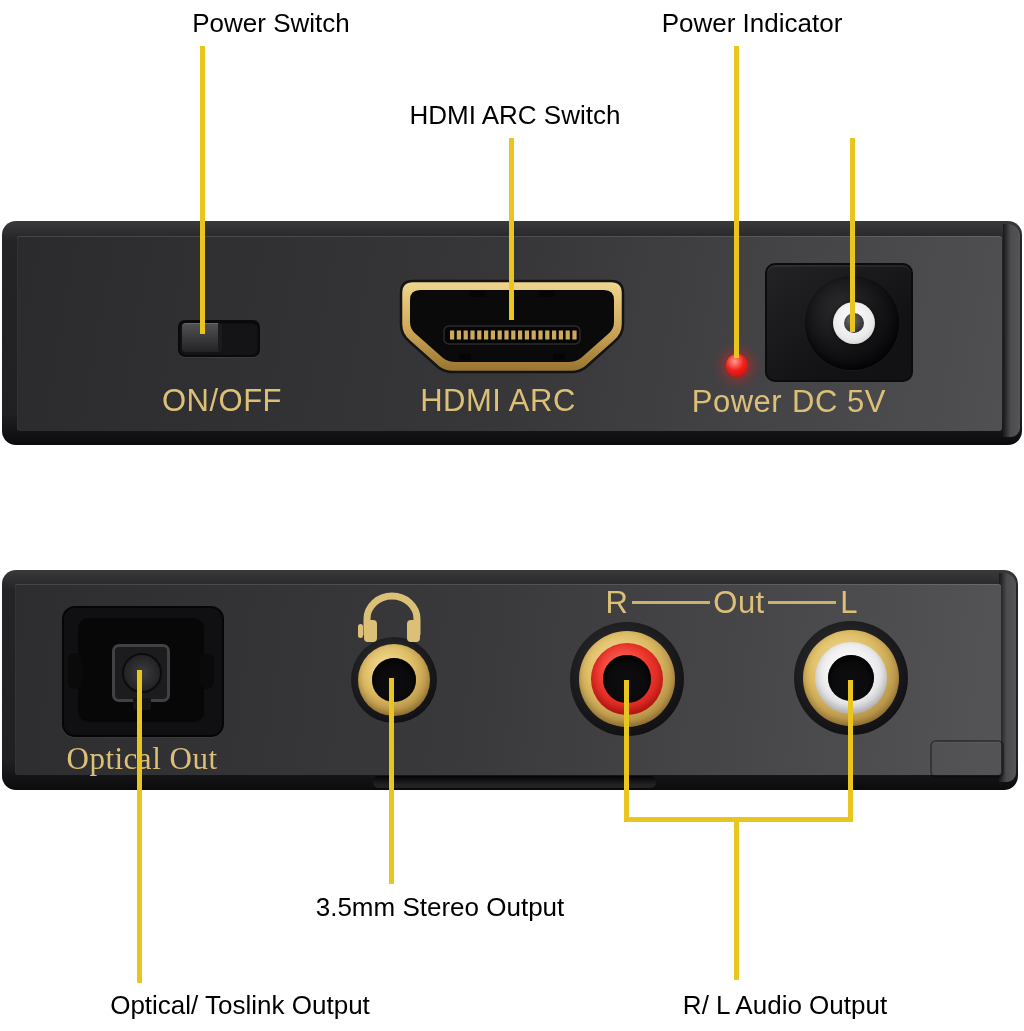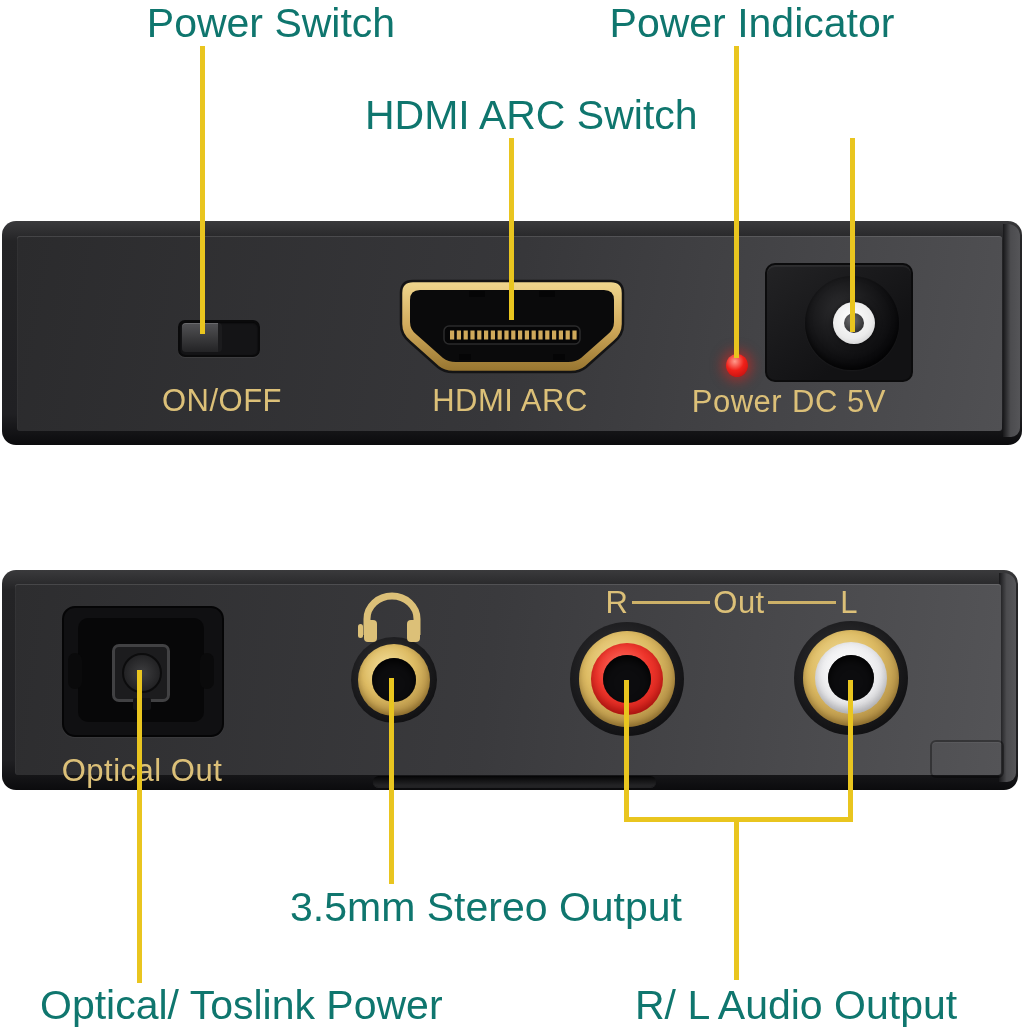--- a/index.html
+++ b/index.html
@@ -2,21 +2,21 @@
 <html><head>
 <meta charset="utf-8">
 <style>
   html,body{margin:0;padding:0;background:#ffffff;}
   #stage{
     position:relative;width:1024px;height:1031px;background:#ffffff;overflow:hidden;
     font-family:"Liberation Sans","DejaVu Sans",sans-serif;
   }
   
   .lbl{
-    position:absolute;font-size:41px;line-height:46px;color:#0f766e;
+    position:absolute;font-size:26px;line-height:46px;color:#000000;
     text-align:center;white-space:nowrap;z-index:6;
   }
   
   .vline{position:absolute;width:5px;background:#e9c51f;z-index:5;}
   .hline{position:absolute;height:5px;background:#e9c51f;z-index:5;}
   
   .panel{
     position:absolute;border-radius:14px;z-index:1;
     background:linear-gradient(180deg,#3a3a3c 0%,#242426 9%,#202023 86%,#0b0b0d 100%);
   }
@@ -146,21 +146,21 @@
           <rect x="125.8" y="51.5" width="4.2" height="9"></rect>
         <rect x="132.6" y="51.5" width="4.2" height="9"></rect>
           <rect x="139.4" y="51.5" width="4.2" height="9"></rect>
         <rect x="146.2" y="51.5" width="4.2" height="9"></rect>
           <rect x="153" y="51.5" width="4.2" height="9"></rect>
         <rect x="159.8" y="51.5" width="4.2" height="9"></rect>
           <rect x="166.6" y="51.5" width="4.2" height="9"></rect>
         <rect x="173.4" y="51.5" width="4.2" height="9"></rect>
       </g>
     </svg>
-    <div class="gold" style="left:408px;top:163px;width:200px;">HDMI ARC</div>
+    <div class="gold" style="left:396px;top:163px;width:200px;">HDMI ARC</div>
 
     <div class="circ led" style="left:724px;top:133px;width:22px;height:23px;"></div>
     <div class="gold" style="left:675px;top:164px;width:120px;">Power</div>
 
     <div class="dc-body" style="left:763px;top:42px;">
       <div class="circ dc-barrel" style="left:38px;top:11px;width:94px;height:94px;"></div>
       <div class="circ dc-ring" style="left:66px;top:37px;width:42px;height:42px;"></div>
       <div class="circ dc-pin" style="left:77px;top:48px;width:20px;height:20px;"></div>
     </div>
     <div class="gold" style="left:775px;top:164px;width:124px;">DC 5V</div>
@@ -171,21 +171,21 @@
     <div class="face" style="left:13px;top:14px;right:17px;bottom:15px;background:linear-gradient(97deg,#2d2d2f 0%,#3a3a3d 48%,#545457 100%);"></div>
 
     <div class="tos-outer" style="left:60px;top:36px;width:158px;height:127px;">
       <div class="tos-inner" style="left:14px;top:10px;width:126px;height:104px;"></div>
       <div class="tos-ear" style="left:4px;top:45px;"></div>
       <div class="tos-ear" style="left:136px;top:45px;"></div>
       <div class="tos-frame" style="left:48px;top:36px;width:52px;height:52px;"></div>
       <div class="tos-circle" style="left:58px;top:45px;width:36px;height:36px;"></div>
       <div class="tos-stub" style="left:69px;top:90px;width:18px;height:12px;"></div>
     </div>
-    <div class="gold" style="left:50px;top:184px;width:180px;">Optical Out</div>
+    <div class="gold" style="left:50px;top:172px;width:180px;font-family:Liberation Serif, serif;">Optical Out</div>
 
     <svg class="abs" style="left:356px;top:18px;z-index:2;" width="68" height="56" viewBox="0 0 68 56">
       <path d="M9 47 V31 A25 23 0 0 1 59 31 V47" fill="none" stroke="#dcc078" stroke-width="7"></path>
       <rect x="0" y="36" width="5" height="14" rx="2.5" fill="#dcc078"></rect>
       <rect x="6" y="32" width="13" height="22" rx="4" fill="#dcc078"></rect>
       <rect x="49" y="32" width="13" height="22" rx="4" fill="#dcc078"></rect>
     </svg>
 
     <div class="circ ring-dark" style="left:349px;top:67px;width:86px;height:86px;"></div>
     <div class="circ ring-gold" style="left:356px;top:74px;width:72px;height:72px;"></div>
@@ -212,16 +212,16 @@
   </div>
 
   <div class="vline" style="left:137px;top:670px;height:313px;"></div>
   <div class="vline" style="left:389px;top:678px;height:206px;"></div>
   <div class="vline" style="left:624px;top:680px;height:142px;"></div>
   <div class="vline" style="left:848px;top:680px;height:142px;"></div>
   <div class="hline" style="left:624px;top:817px;width:229px;"></div>
   <div class="vline" style="left:734px;top:822px;height:158px;"></div>
 
   <div class="lbl" style="left:290px;top:884px;width:300px;">3.5mm Stereo Output</div>
-  <div class="lbl" style="left:40px;top:982px;width:400px;">Optical/ Toslink Power</div>
+  <div class="lbl" style="left:40px;top:982px;width:400px;">Optical/ Toslink Output</div>
   <div class="lbl" style="left:635px;top:982px;width:300px;">R/ L Audio Output</div>
 
 </div>
 
 </body></html>

